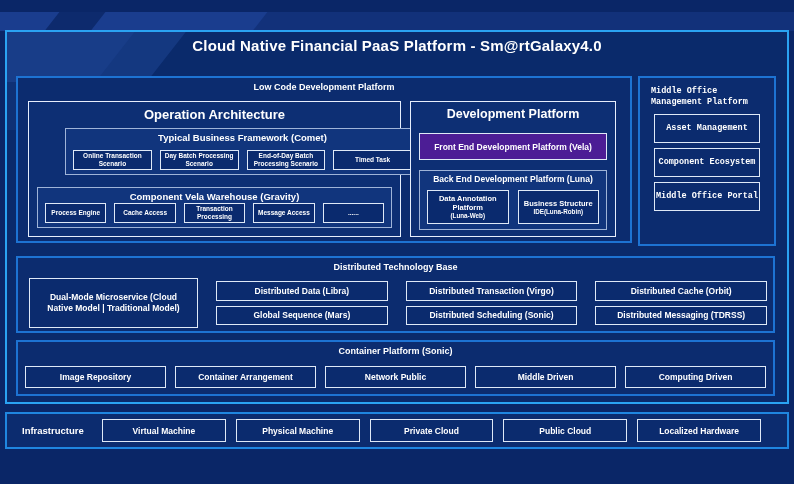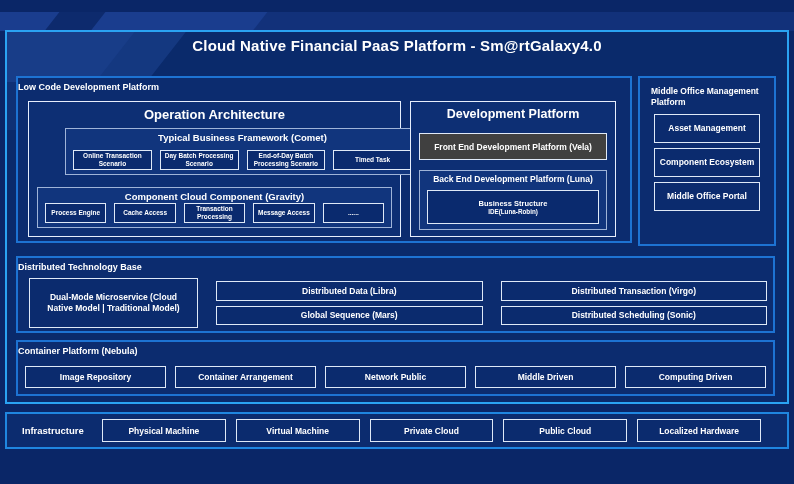--- a/index.html
+++ b/index.html
@@ -18,41 +18,41 @@
 
   
   .frame{position:absolute;left:5px;top:30px;width:784px;height:374px;
     border:2px solid #2aa3f3;background:#0a2a6b;overflow:hidden;}
   .deco1{position:absolute;left:-50px;top:-2px;width:210px;height:52px;background:rgba(45,90,180,0.30);transform:skewX(-38deg);}
   .deco2{position:absolute;left:-60px;top:-2px;width:150px;height:100px;background:rgba(45,90,180,0.16);transform:skewX(-38deg);}
 
   .main-title{position:absolute;top:5px;left:0;width:100%;text-align:center;font-size:15px;letter-spacing:.2px;}
 
   .section{position:absolute;border:2px solid #1d73d3;background:#0c2c6f;}
-  .sec-title{text-align:left;font-size:9px;margin-top:4px;}
+  .sec-title{text-align:center;font-size:9px;margin-top:4px;}
 
   
   .low-code{left:9px;top:44px;width:616px;height:167px;}
-  .mid-office{left:631px;top:44px;width:138px;height:170px;}
+  .mid-office{left:631px;top:44px;width:138px;height:170px;font-family:Liberation Mono, monospace;}
 
   .panel{position:absolute;border:1px solid #e6eefc;background:#0d2f74;}
   .oa{left:10px;top:23px;width:373px;height:136px;}
   .dev{left:392px;top:23px;width:206px;height:136px;}
   .panel-title{ text-align:center;margin-top:5px;font-size:13px;}
 
   .subbox{position:absolute;border:1px solid #9fb4d8;background:#11357d;}
   .comet{left:8px;top:26px;width:355px;height:47px;margin-left:28px;}
   .gravity{left:8px;top:85px;width:355px;height:41px;}
   .sub-title{text-align:center;font-size:9.5px;margin-top:3px;}
   .cells{position:absolute;left:7px;right:7px;bottom:4px;display:flex;gap:8px;}
   .cell{flex:1;height:20px;border:1px solid #dfe9f7;background:#0a2a6e;
     display:flex;align-items:center;justify-content:center;text-align:center;
     font-size:6.5px;line-height:1.2;padding:0 3px;}
 
-  .fe-box{position:absolute;left:8px;top:31px;width:188px;height:27px;border:1px solid #dfe9f7;background:#404040;font-size:8.5px;}
+  .fe-box{position:absolute;left:8px;top:31px;width:188px;height:27px;border:1px solid #dfe9f7;background:#4c1d95;font-size:8.5px;}
   .be-box{left:8px;top:68px;width:188px;height:60px;}
   .be-title{text-align:center;font-size:8.5px;margin-top:3px;}
   .be-cells{position:absolute;left:7px;right:7px;bottom:5px;display:flex;gap:9px;}
   .be-cell{flex:1;height:34px;border:1px solid #dfe9f7;background:#0a2a6e;
     display:flex;flex-direction:column;align-items:center;justify-content:center;text-align:center;
     font-size:7.5px;line-height:1.2;padding:0 4px;}
   .be-sub{font-size:6.3px;}
 
   .mo-title{margin:8px 11px 0;font-size:8.5px;line-height:1.35;}
   .mo-item{margin:5px 14px 0;height:29px;border:1px solid #dfe9f7;background:#0b2b6e;font-size:8.5px;}
@@ -101,39 +101,43 @@
         <div class="sub-title">Typical Business Framework (Comet)</div>
         <div class="cells">
           <div class="cell">Online Transaction Scenario</div>
           <div class="cell">Day Batch Processing Scenario</div>
           <div class="cell">End-of-Day Batch Processing Scenario</div>
           <div class="cell">Timed Task</div>
         </div>
       </div>
 
       <div class="subbox gravity">
-        <div class="sub-title">Component Cloud Component (Gravity)</div>
+        <div class="sub-title">Component Vela Warehouse (Gravity)</div>
         <div class="cells">
           <div class="cell">Process Engine</div>
           <div class="cell">Cache Access</div>
           <div class="cell">Transaction Processing</div>
           <div class="cell">Message Access</div>
           <div class="cell">......</div>
         </div>
       </div>
     </div>
 
     <div class="panel dev">
       <div class="panel-title" style="font-size:12.5px;">Development Platform</div>
 
       <div class="fe-box center">Front End Development Platform (Vela)</div>
 
       <div class="subbox be-box">
         <div class="be-title">Back End Development Platform (Luna)</div>
         <div class="be-cells">
+          <div class="be-cell">
+            <span>Data Annotation Platform</span>
+            <span class="be-sub">(Luna-Web)</span>
+          </div>
           <div class="be-cell">
             <span>Business Structure</span>
             <span class="be-sub">IDE(Luna-Robin)</span>
           </div>
         </div>
       </div>
     </div>
   </div>
 
   <div class="section mid-office">
@@ -148,35 +152,39 @@
     <div class="d-row">
       <div class="d-featured center">Dual-Mode Microservice (Cloud Native Model | Traditional Model)</div>
       <div class="d-col">
         <div class="d-cell center">Distributed Data (Libra)</div>
         <div class="d-cell center">Global Sequence (Mars)</div>
       </div>
       <div class="d-col">
         <div class="d-cell center">Distributed Transaction (Virgo)</div>
         <div class="d-cell center">Distributed Scheduling (Sonic)</div>
       </div>
+      <div class="d-col">
+        <div class="d-cell center">Distributed Cache (Orbit)</div>
+        <div class="d-cell center">Distributed Messaging (TDRSS)</div>
+      </div>
     </div>
   </div>
 
   <div class="section containerp">
-    <div class="sec-title">Container Platform (Nebula)</div>
+    <div class="sec-title">Container Platform (Sonic)</div>
     <div class="c-row">
       <div class="c-cell center">Image Repository</div>
       <div class="c-cell center">Container Arrangement</div>
       <div class="c-cell center">Network Public</div>
       <div class="c-cell center">Middle Driven</div>
       <div class="c-cell center">Computing Driven</div>
     </div>
   </div>
 </div>
 
 <div class="infra">
   <div class="infra-label">Infrastructure</div>
+  <div class="i-cell center">Virtual Machine</div>
   <div class="i-cell center">Physical Machine</div>
-  <div class="i-cell center">Virtual Machine</div>
   <div class="i-cell center">Private Cloud</div>
   <div class="i-cell center">Public Cloud</div>
   <div class="i-cell center">Localized Hardware</div>
 </div>
 
 </body></html>

